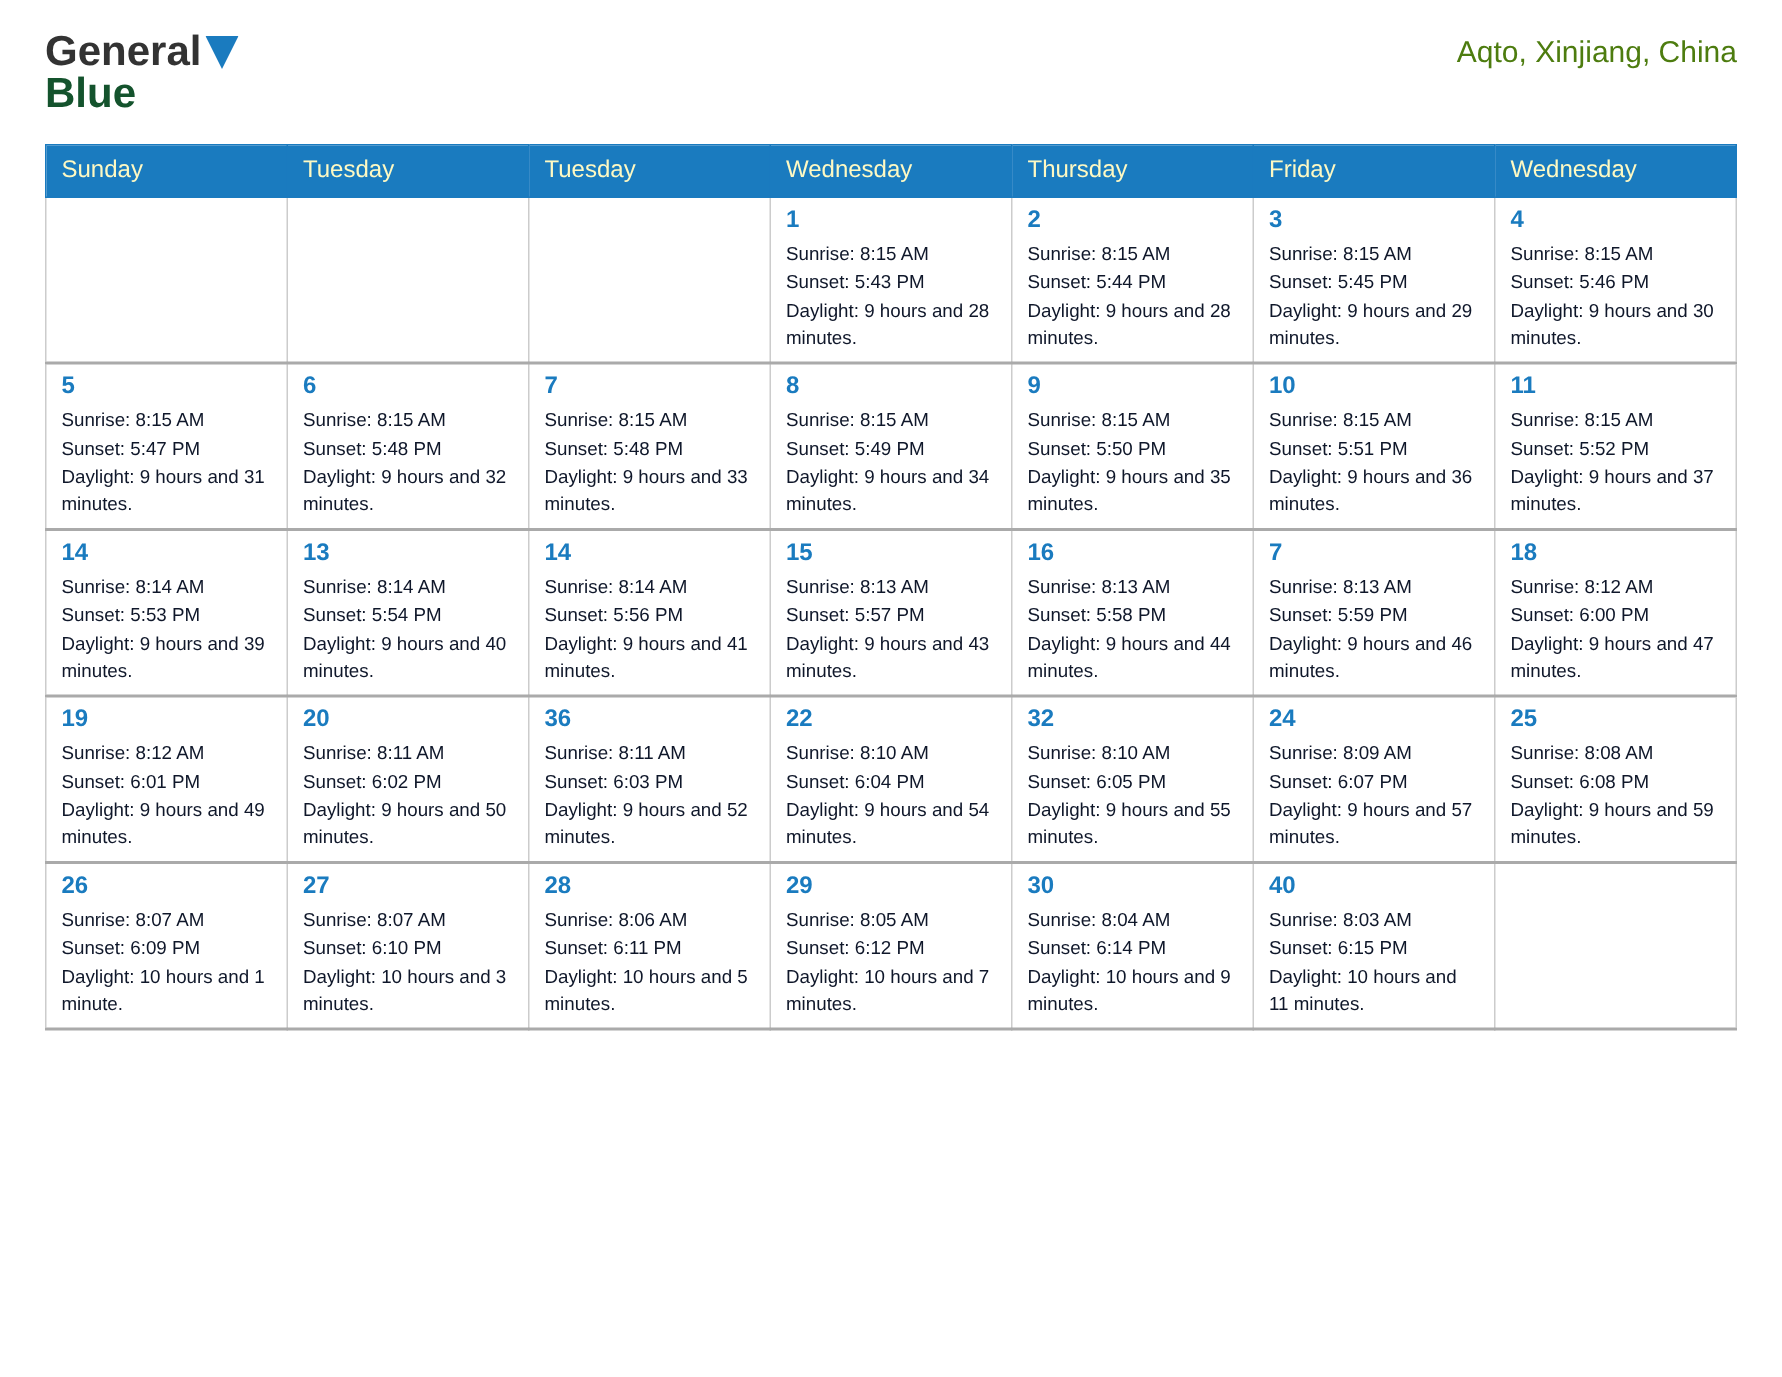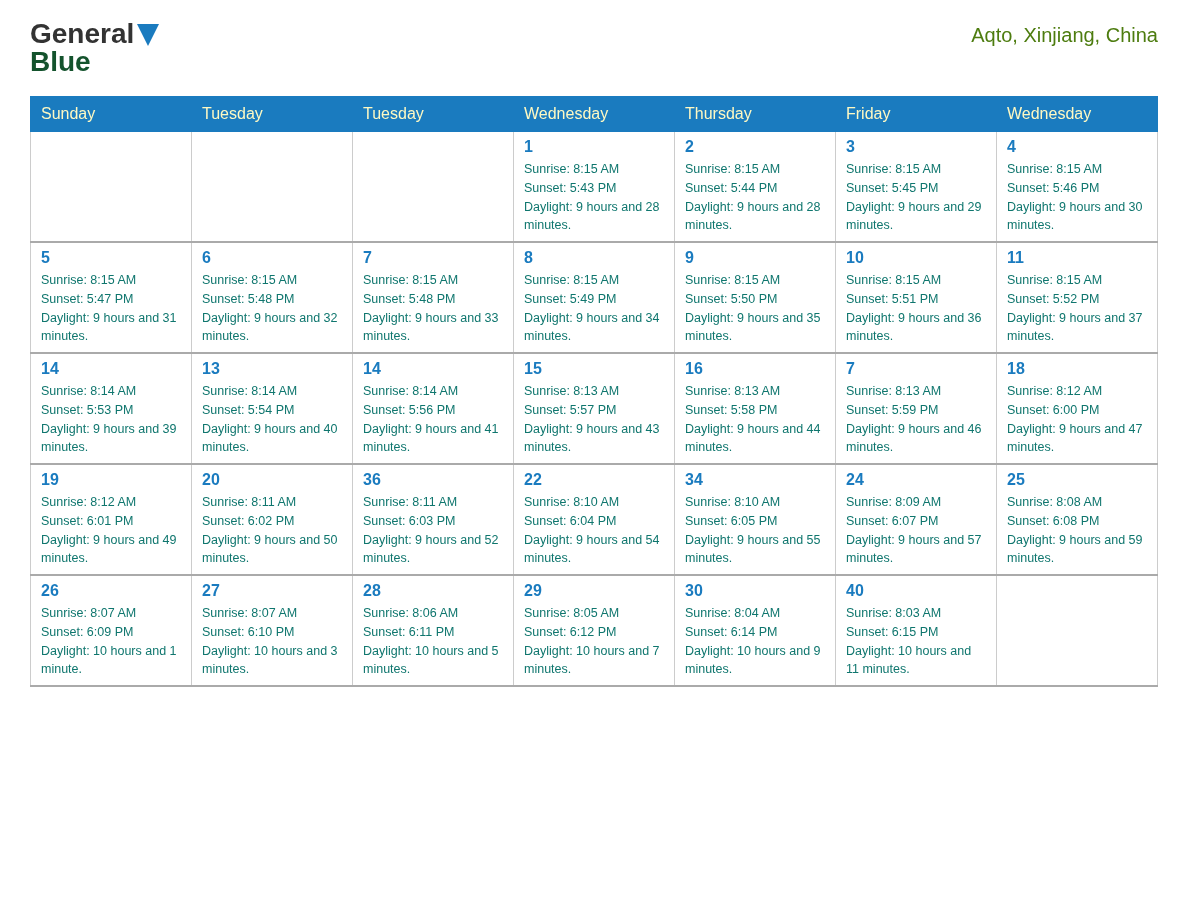--- a/index.html
+++ b/index.html
@@ -71,21 +71,21 @@
     }
     .day-number {
       font-size: 16px;
       font-weight: bold;
       color: #1a7bbf;
       display: block;
       margin-bottom: 4px;
     }
     .day-info {
       font-size: 12.5px;
-      color: #0f766e;
+      color: #0f172a;
       line-height: 1.5;
     }
     tbody tr {
       border-bottom: 2px solid #aaa;
     }
     .empty-cell {
       background: #fff;
     }
   </style>
 </head>
@@ -213,21 +213,21 @@
         </td>
         <td>
           <span class="day-number">36</span>
           <div class="day-info">Sunrise: 8:11 AM<br>Sunset: 6:03 PM<br>Daylight: 9 hours and 52 minutes.</div>
         </td>
         <td>
           <span class="day-number">22</span>
           <div class="day-info">Sunrise: 8:10 AM<br>Sunset: 6:04 PM<br>Daylight: 9 hours and 54 minutes.</div>
         </td>
         <td>
-          <span class="day-number">34</span>
+          <span class="day-number">32</span>
           <div class="day-info">Sunrise: 8:10 AM<br>Sunset: 6:05 PM<br>Daylight: 9 hours and 55 minutes.</div>
         </td>
         <td>
           <span class="day-number">24</span>
           <div class="day-info">Sunrise: 8:09 AM<br>Sunset: 6:07 PM<br>Daylight: 9 hours and 57 minutes.</div>
         </td>
         <td>
           <span class="day-number">25</span>
           <div class="day-info">Sunrise: 8:08 AM<br>Sunset: 6:08 PM<br>Daylight: 9 hours and 59 minutes.</div>
         </td>

